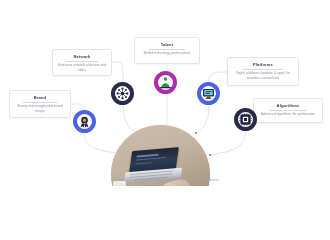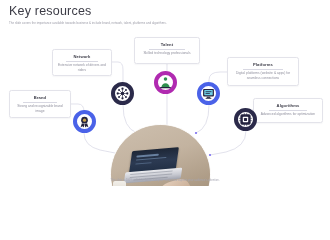--- a/index.html
+++ b/index.html
@@ -117,24 +117,20 @@
     position:absolute;left:0;right:0;bottom:3px;
     text-align:center;font-size:2.7px;line-height:4px;
     color:#a6a6b2;letter-spacing:.04px;
   }
 </style>
 </head>
 <body>
 
 <div id="slide">
 
-  <div id="header">
-    <div id="page-title">Key resources</div>
-    <div id="page-subtitle">The slide covers the importance available towards business &amp; include brand, network, talent, platforms and algorithms.</div>
-  </div>
 
   <svg id="connectors" viewBox="0 0 330 186" xmlns="http://www.w3.org/2000/svg">
     <g fill="none" stroke="#d6d6e4" stroke-width="0.7">
 
       <path d="M71,104 L78,104 Q84,104 84,112 L84,121"></path>
 
       <path d="M112,62 L118,62 Q123,62 123,70 L123,82"></path>
 
       <path d="M167,64 L167,71"></path>
 

